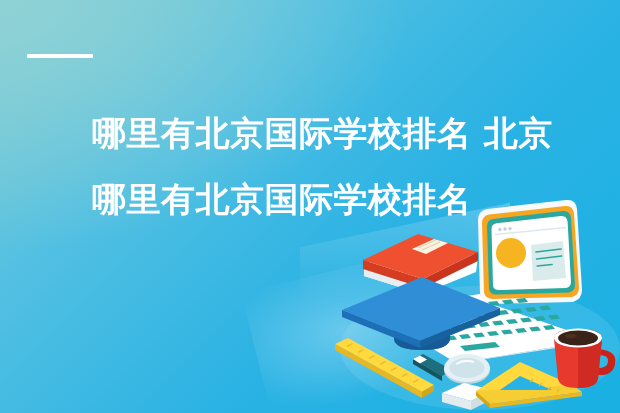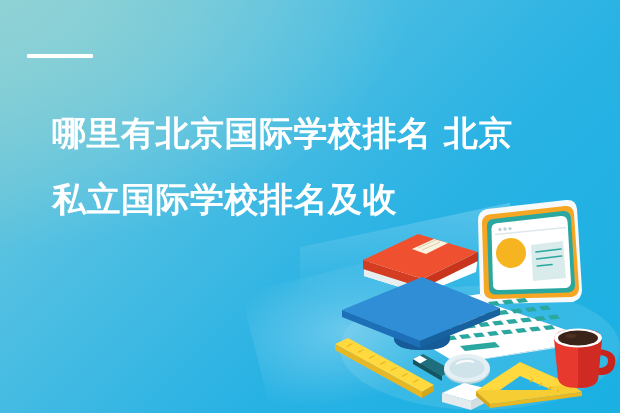--- a/index.html
+++ b/index.html
@@ -37,40 +37,40 @@
   }
   .title{
     position:absolute;left:52px;top:100px;width:520px;
     color:#ffffff;
     font-size:34px;
     font-weight:700;
     line-height:66px;
     letter-spacing:.5px;
     white-space:nowrap;
   }
-  .title .ln{display:block;}
+  .title .ln{display:block;margin-left:40px;}
 
   
   .illus{position:absolute;left:330px;top:198px;width:290px;height:215px;}
   .illus svg{display:block;width:100%;height:100%;}
 </style>
 </head>
 <body>
 
 <div class="canvas">
 
   <div class="bg"></div>
   <div class="bg-glow"></div>
   <div class="bg-sheen"></div>
 
   <div class="dash"></div>
 
   <div class="title">
     <span class="ln">哪里有北京国际学校排名 北京</span>
-    <span class="ln">私立国际学校排名及收</span>
+    <span class="ln">哪里有北京国际学校排名</span>
   </div>
 
   <div class="illus">
     <svg viewBox="0 0 290 215" xmlns="http://www.w3.org/2000/svg">
 
       <ellipse cx="150" cy="150" rx="140" ry="62" fill="#ffffff" opacity="0.10"></ellipse>
 
       <g>
 
         <path d="M150 96 L148 22 Q148 13 157 11 L236 2 Q246 1 247 11 L252 92 Q252 101 243 104 L161 106 Q151 106 150 96 Z" fill="#f7f9fa"></path>

